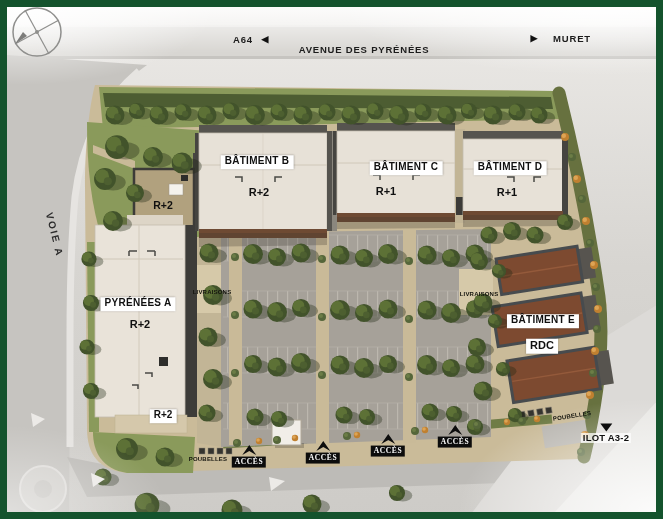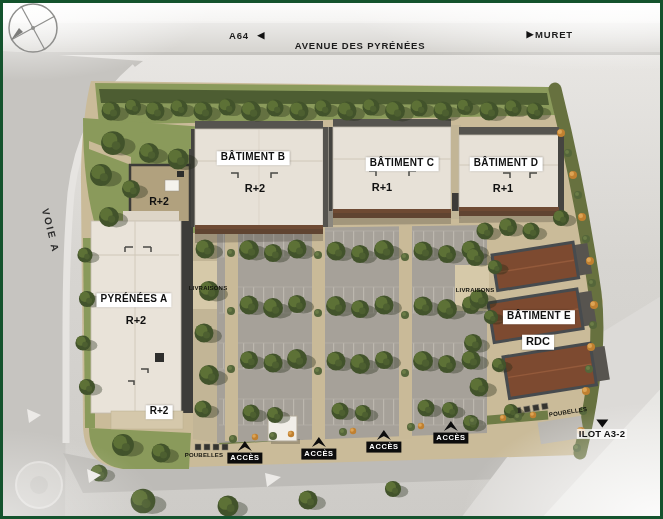--- a/index.html
+++ b/index.html
@@ -1,18 +1,18 @@
 <!DOCTYPE html>
 <html><head>
 <meta charset="utf-8">
 <style>
   html,body{margin:0;padding:0;background:#9a9a98;}
   .canvas{
     position:relative;width:663px;height:519px;overflow:hidden;
-    background:#d4d2ce;border:3px solid #14532d;box-sizing:border-box;
+    background:#d4d2ce;border:7px solid #14532d;box-sizing:border-box;
     font-family:"Liberation Sans",sans-serif;
   }
   svg.scene{position:absolute;left:0;top:0;display:block;z-index:0;}
   .vignette{position:absolute;inset:0;z-index:1;pointer-events:none;background:
     linear-gradient(180deg, rgba(255,255,255,.85), rgba(255,255,255,0) 9%),
     radial-gradient(ellipse 300px 120px at 2% 0%, rgba(255,255,255,.95), rgba(255,255,255,0) 65%),
     radial-gradient(ellipse 420px 110px at 92% 0%, rgba(255,255,255,.9), rgba(255,255,255,0) 62%),
     radial-gradient(ellipse 260px 140px at 0% 100%, rgba(255,255,255,.45), rgba(255,255,255,0) 62%),
     radial-gradient(ellipse 330px 190px at 100% 100%, rgba(255,255,255,.85), rgba(255,255,255,0) 60%);}
   .compass{position:absolute;left:2px;top:0px;z-index:2;}
@@ -20,21 +20,21 @@
        font-weight:700;color:#101010;z-index:3;line-height:1.05;}
   .wbox{background:#ffffff;padding:1px 4px 2px;box-shadow:0 0 2px rgba(0,0,0,.3);}
   .name{font-size:10px;letter-spacing:.3px;}
   .flr{font-size:11px;}
   .park{font-size:11.5px;letter-spacing:.3px;}
   .road{font-size:9.5px;letter-spacing:.8px;color:#1c1c1c;}
   .tiny{font-size:6px;letter-spacing:.2px;color:#14140e;}
   .arrowGlyph{font-size:9px;color:#111;}
   .rotVoie{transform:translate(-50%,-50%) rotate(76deg);letter-spacing:2px;font-size:10px;color:#2b2b2b;}
   .rotPoub{transform:translate(-50%,-50%) rotate(-9deg);}
-  .acc{display:flex;flex-direction:column;align-items:center;gap:1px;}
+  .acc{display:flex;flex-direction:column;align-items:center;gap:1px;font-family:Liberation Serif, serif;}
   .accLbl{background:#0c0c0c;color:#fff;font-size:7.5px;letter-spacing:.6px;padding:1px 3px 2px;font-weight:700;}
   .ilotWrap{display:flex;flex-direction:column;align-items:center;gap:1px;}
   .ilotTxt{font-size:9.5px;letter-spacing:.2px;background:rgba(255,255,255,.75);padding:0 2px;}
 </style>
 </head>
 <body>
 
 <div class="canvas">
 
   <svg class="scene" width="663" height="519" viewBox="0 0 663 519">
@@ -383,21 +383,21 @@
     <line x1="6" y1="37" x2="50" y2="13" stroke="#8f8f8d" stroke-width="1.2"></line>
     <line x1="16" y1="3" x2="40" y2="47" stroke="#8f8f8d" stroke-width="1.2"></line>
     <polygon points="6,37 18,29 14,25" fill="#7c7c7a"></polygon>
     <circle cx="28" cy="25" r="2" fill="#8f8f8d"></circle>
   </svg>
 
   <div class="lbl road" style="left:236px;top:33px">A64</div>
   <div class="lbl arrowGlyph" style="left:258px;top:33px">◀</div>
   <div class="lbl road" style="left:357px;top:43px">AVENUE DES PYRÉNÉES</div>
   <div class="lbl arrowGlyph" style="left:527px;top:32px">▶</div>
-  <div class="lbl road" style="left:551px;top:32px">MURET</div>
+  <div class="lbl road" style="left:565px;top:32px">MURET</div>
 
   <div class="lbl rotVoie" style="left:47px;top:228px;font-weight:700">VOIE A</div>
 
   <div class="lbl flr" style="left:156px;top:199px;font-size:10.5px">R+2</div>
 
   <div class="lbl wbox name" style="left:131px;top:297px">PYRÉNÉES A</div>
   <div class="lbl flr" style="left:133px;top:318px">R+2</div>
   <div class="lbl wbox flr" style="left:156px;top:409px;font-size:10px">R+2</div>
 
   <div class="lbl wbox name" style="left:250px;top:155px">BÂTIMENT B</div>

